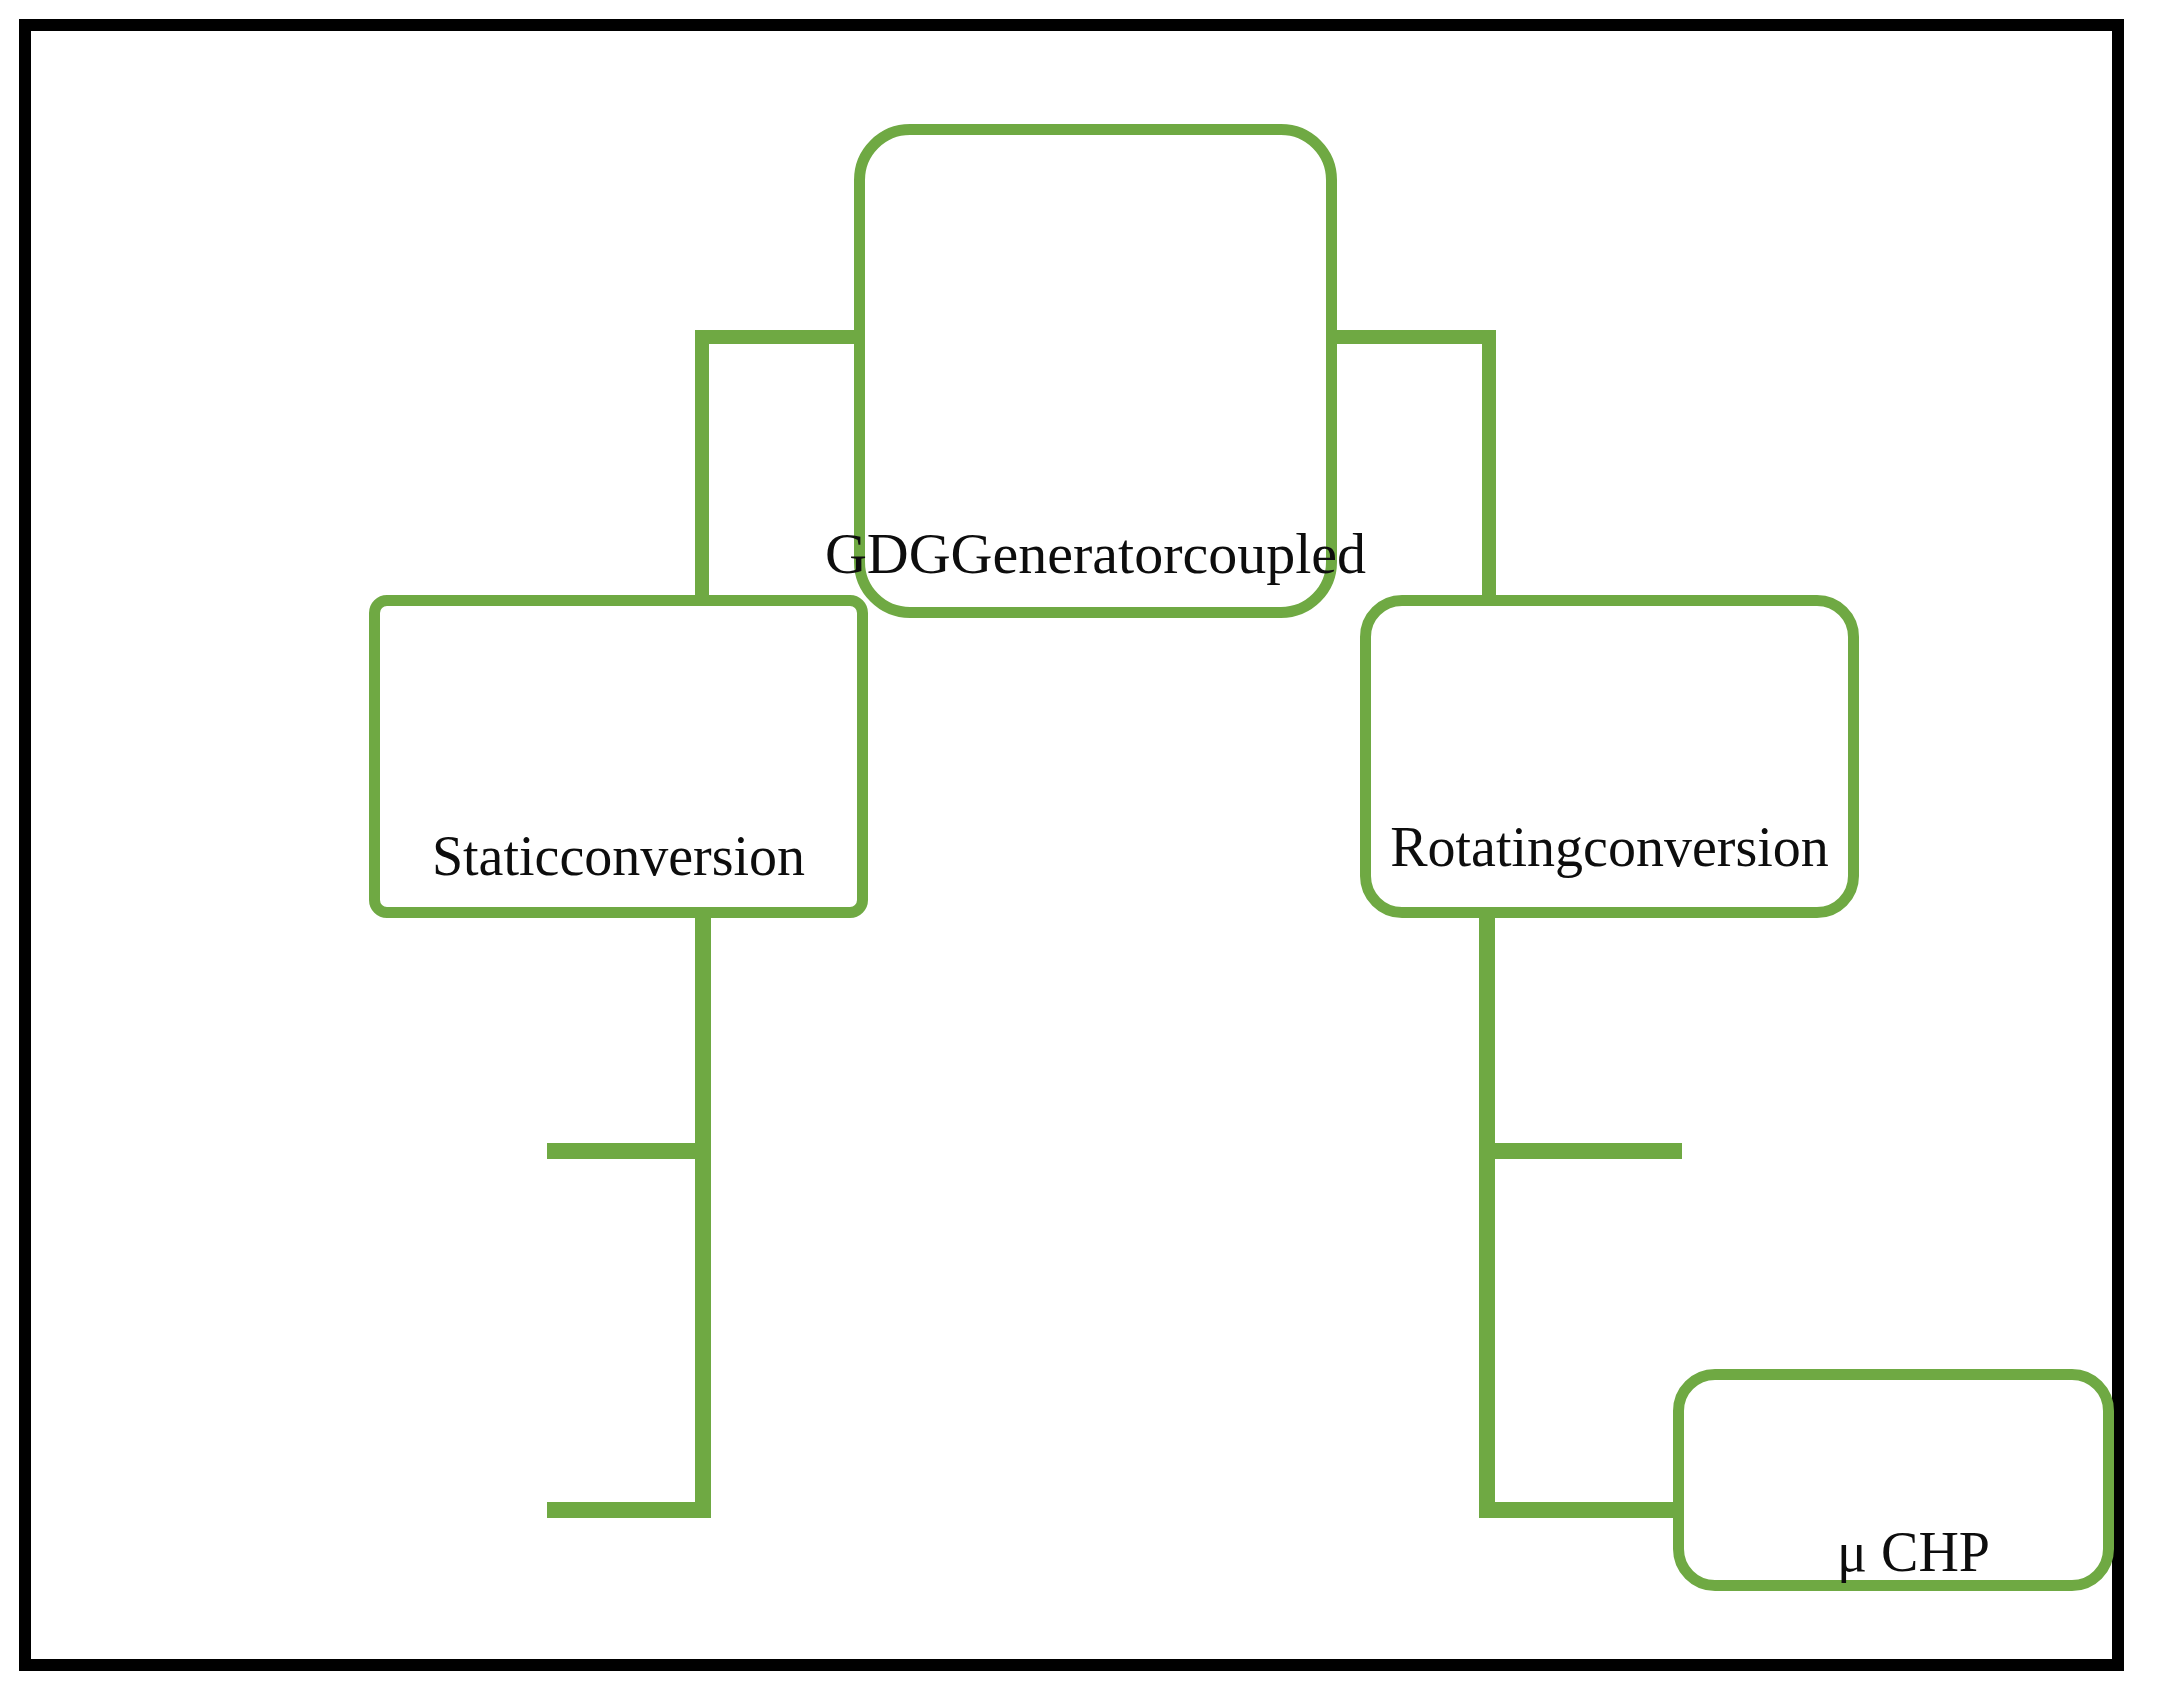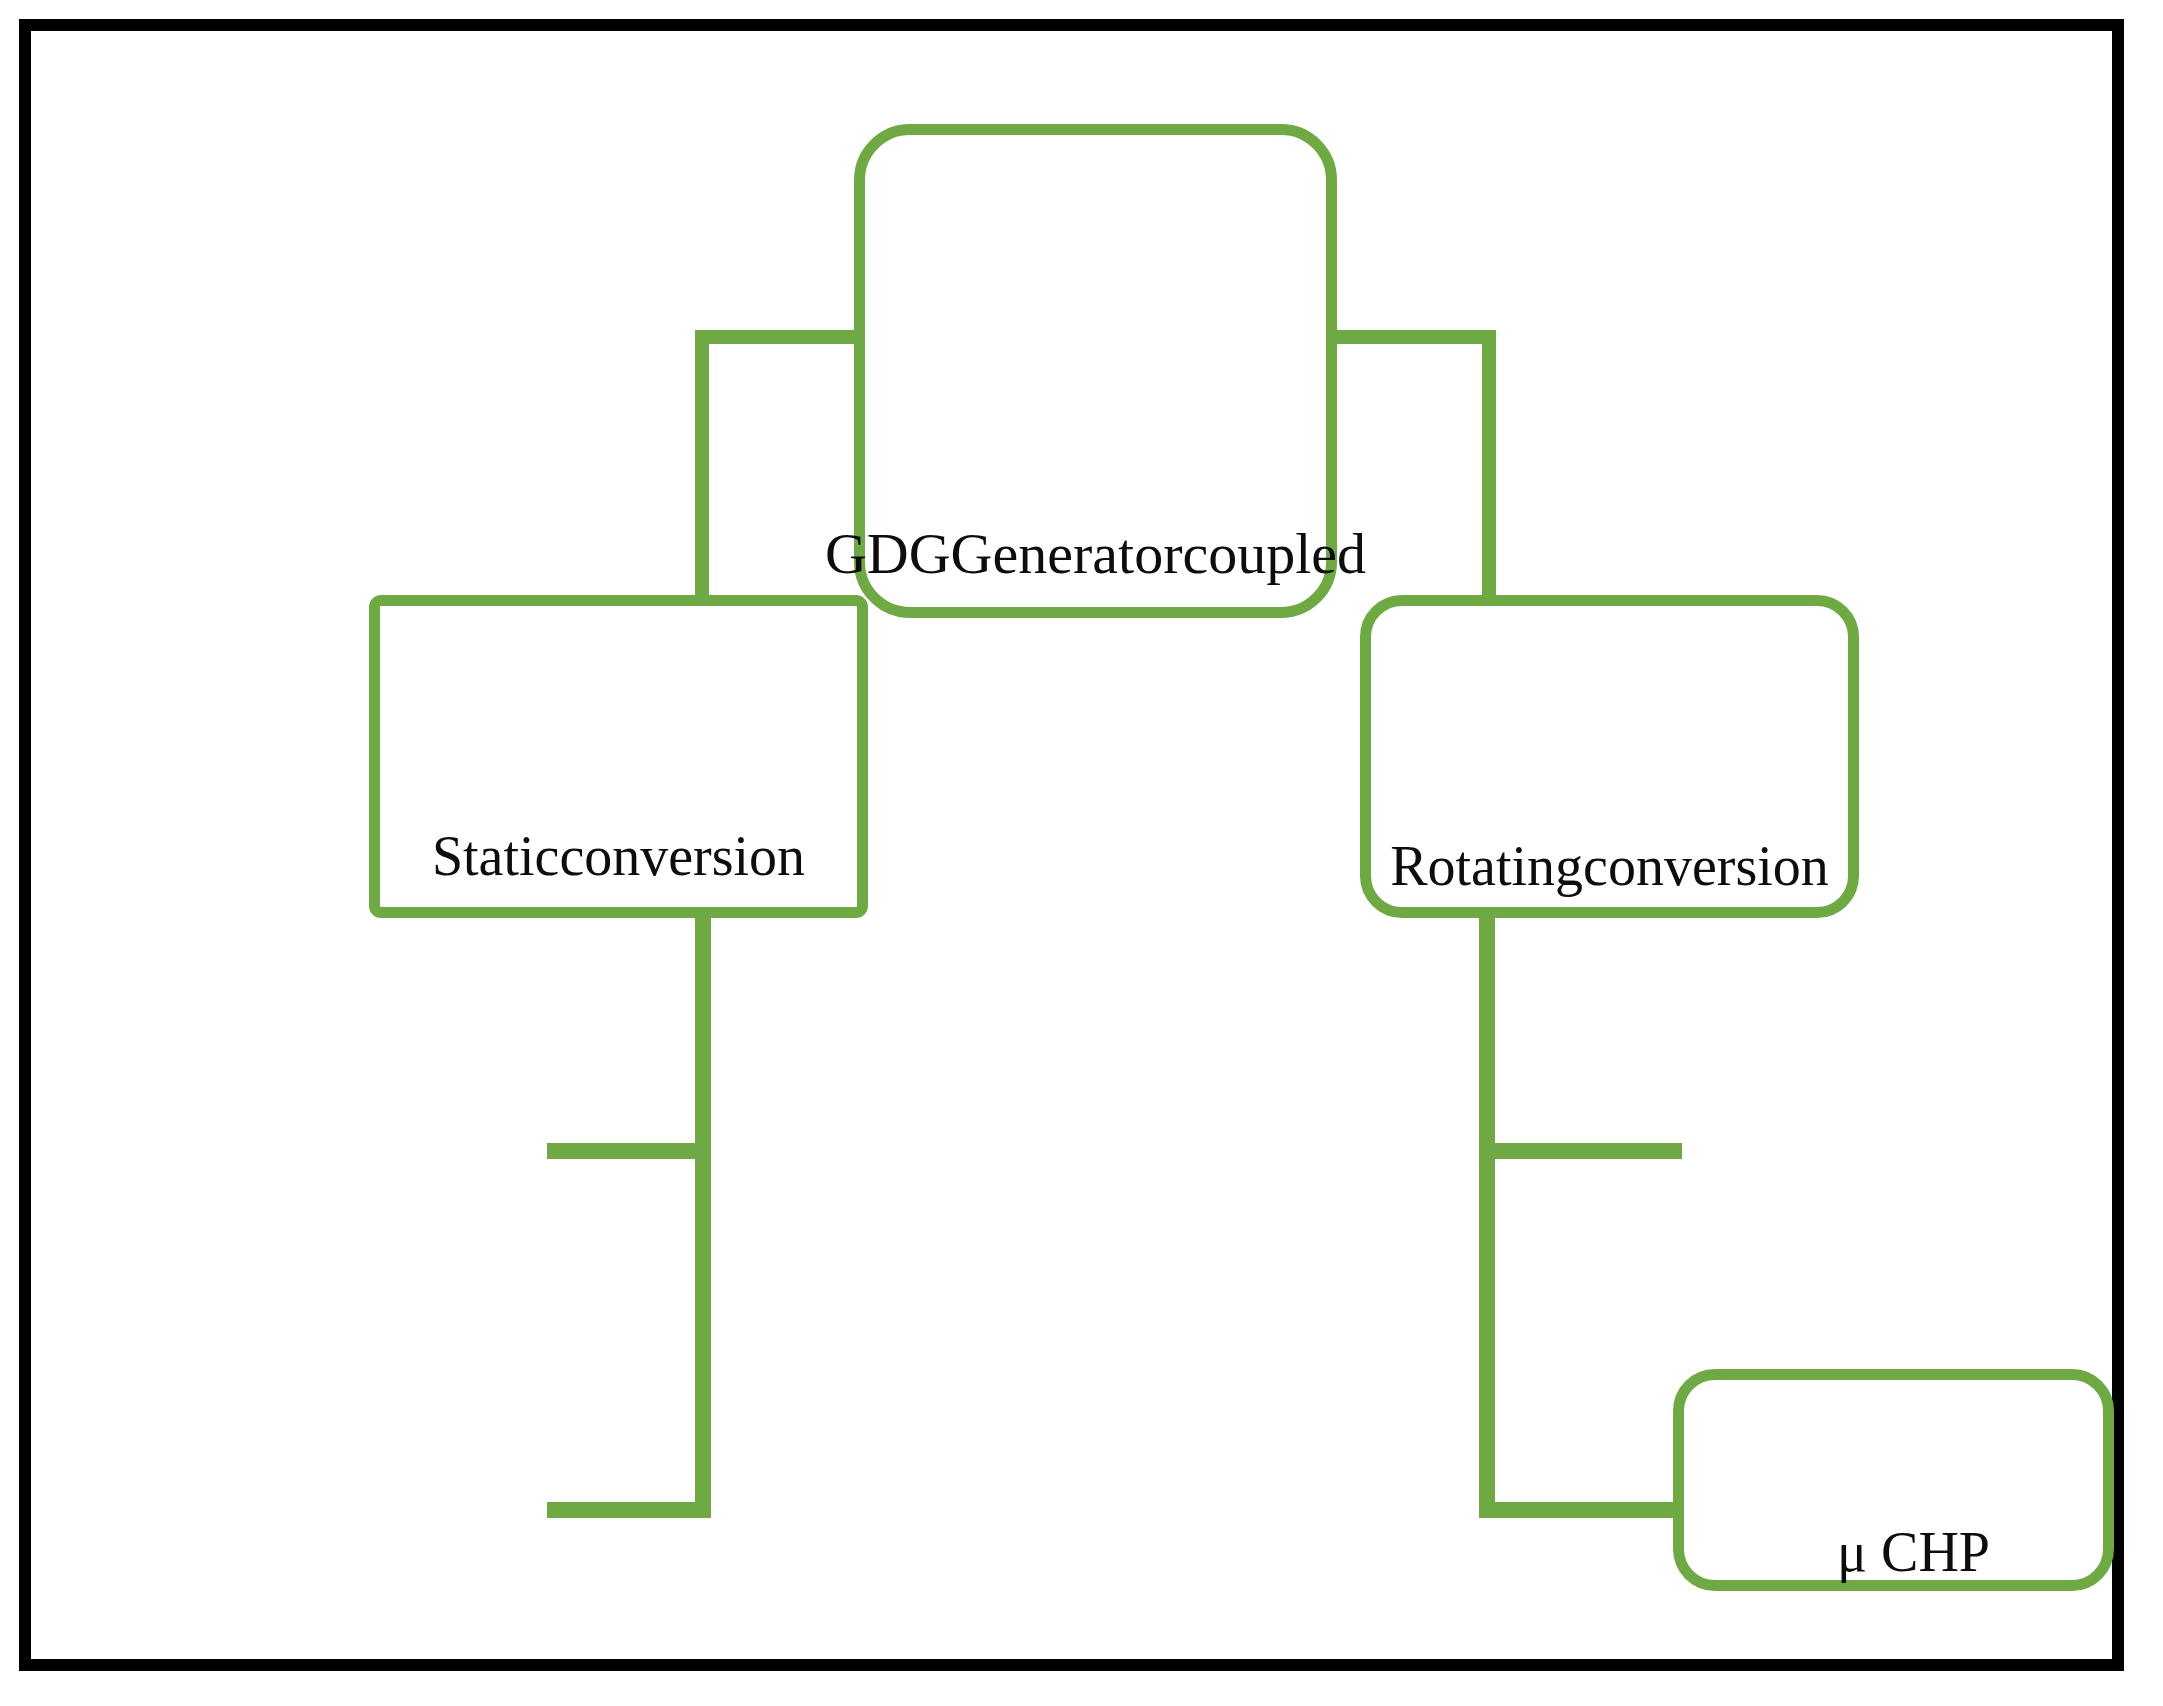--- a/index.html
+++ b/index.html
@@ -57,31 +57,31 @@
   
   #node-gdg {
     left: 854px;  top: 124px;  width: 483px;  height: 494px;
     border-radius: 56px;
     font-size: 58px;
   }
   #node-gdg .line { margin: 24px 0; }
 
   #node-static {
     left: 369px;  top: 595px;  width: 499px;  height: 323px;
-    border-radius: 12px;
+    border-radius: 18px;
     font-size: 56px;
   }
   #node-static .line { margin: 23px 0; }
 
   #node-rotating {
     left: 1360px; top: 595px;  width: 499px;  height: 323px;
     border-radius: 42px;
     font-size: 56px;
   }
-  #node-rotating .line { margin: 13px 0; }
+  #node-rotating .line { margin: 32px 0; }
 
   #node-pv {
     left: 115px;  top: 963px; width: 441px;  height: 309px;
     border-radius: 42px;
     font-size: 56px;
   }
   #node-pv .line { margin: 21px 0; }
 
   #node-fuel {
     left: 115px;  top: 1369px; width: 441px;  height: 222px;

